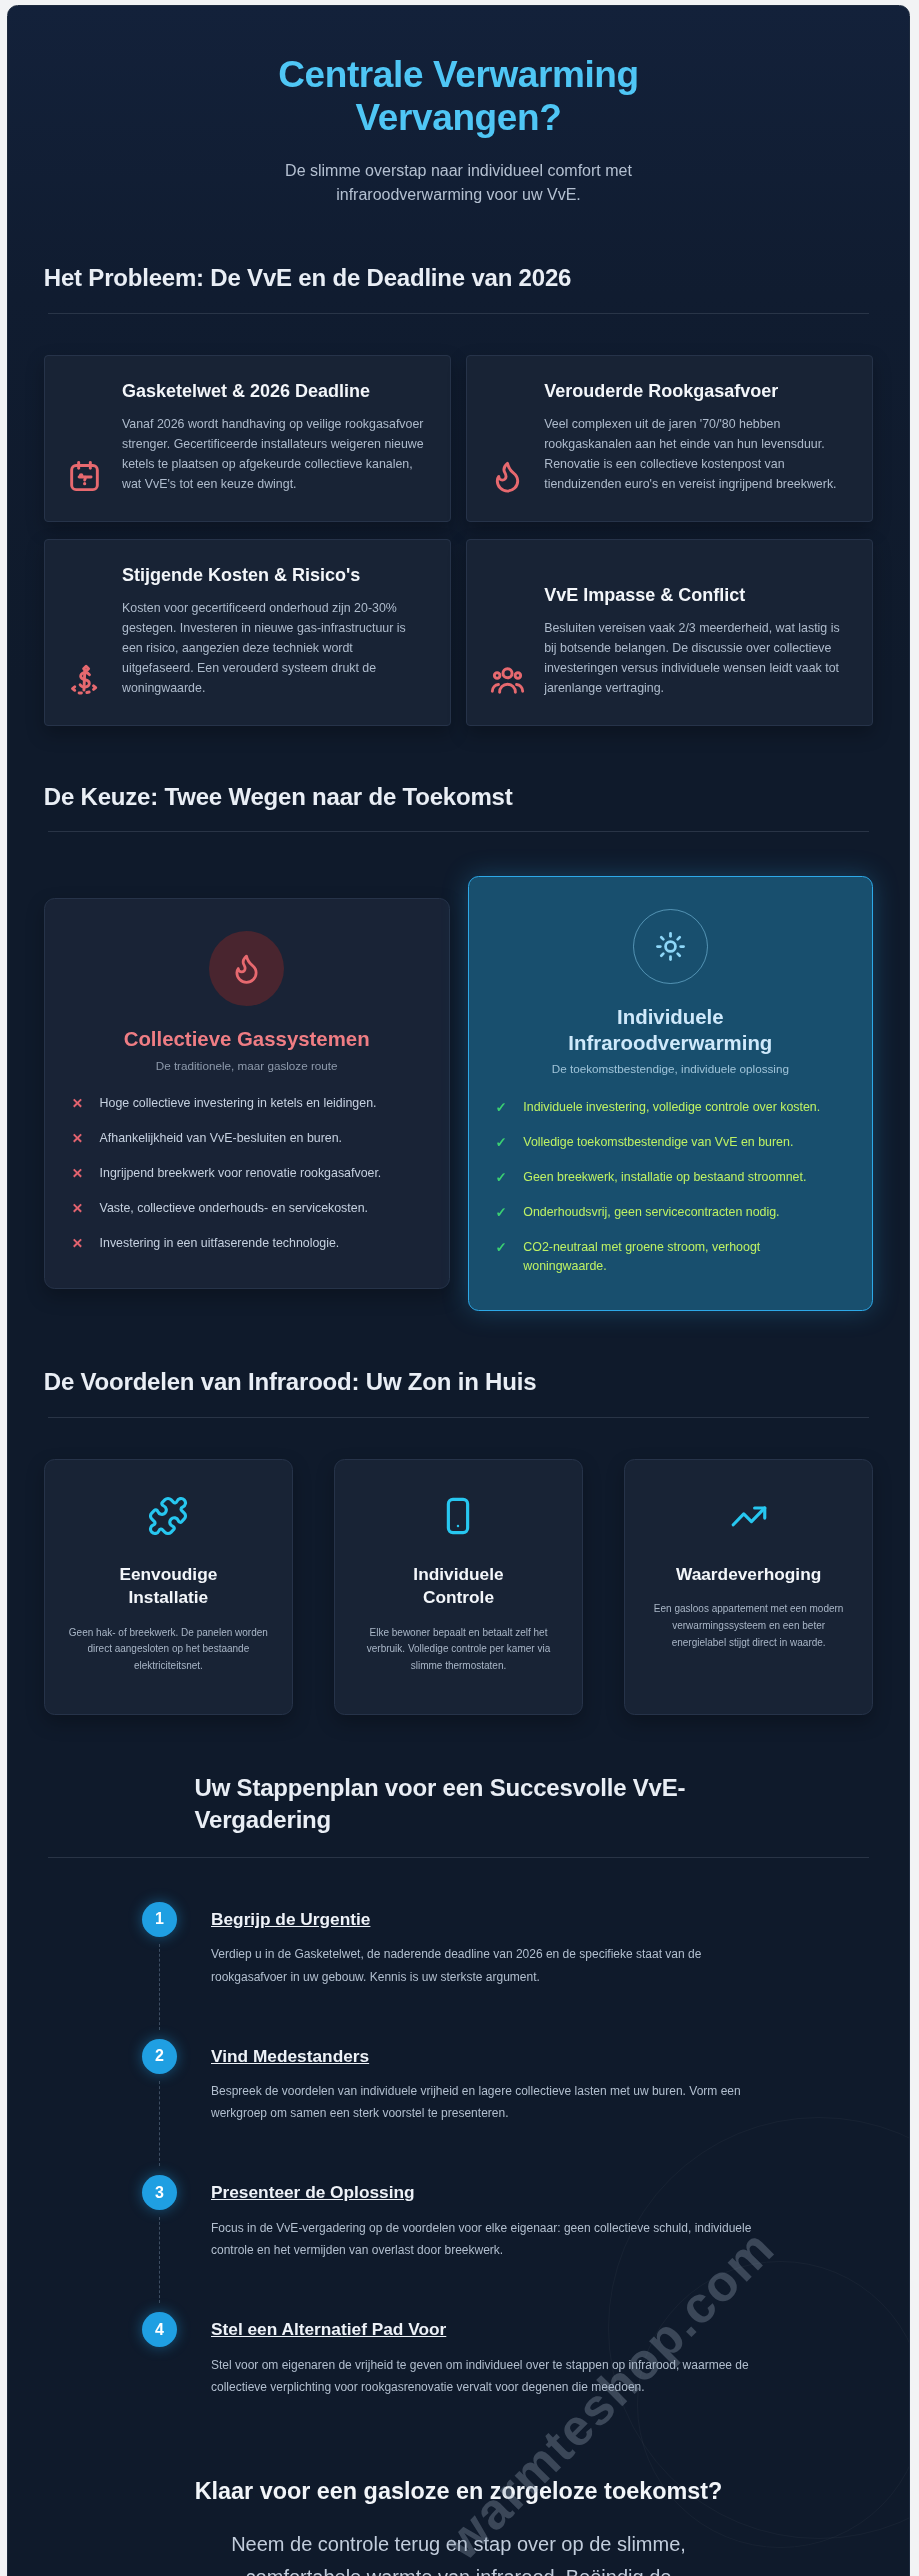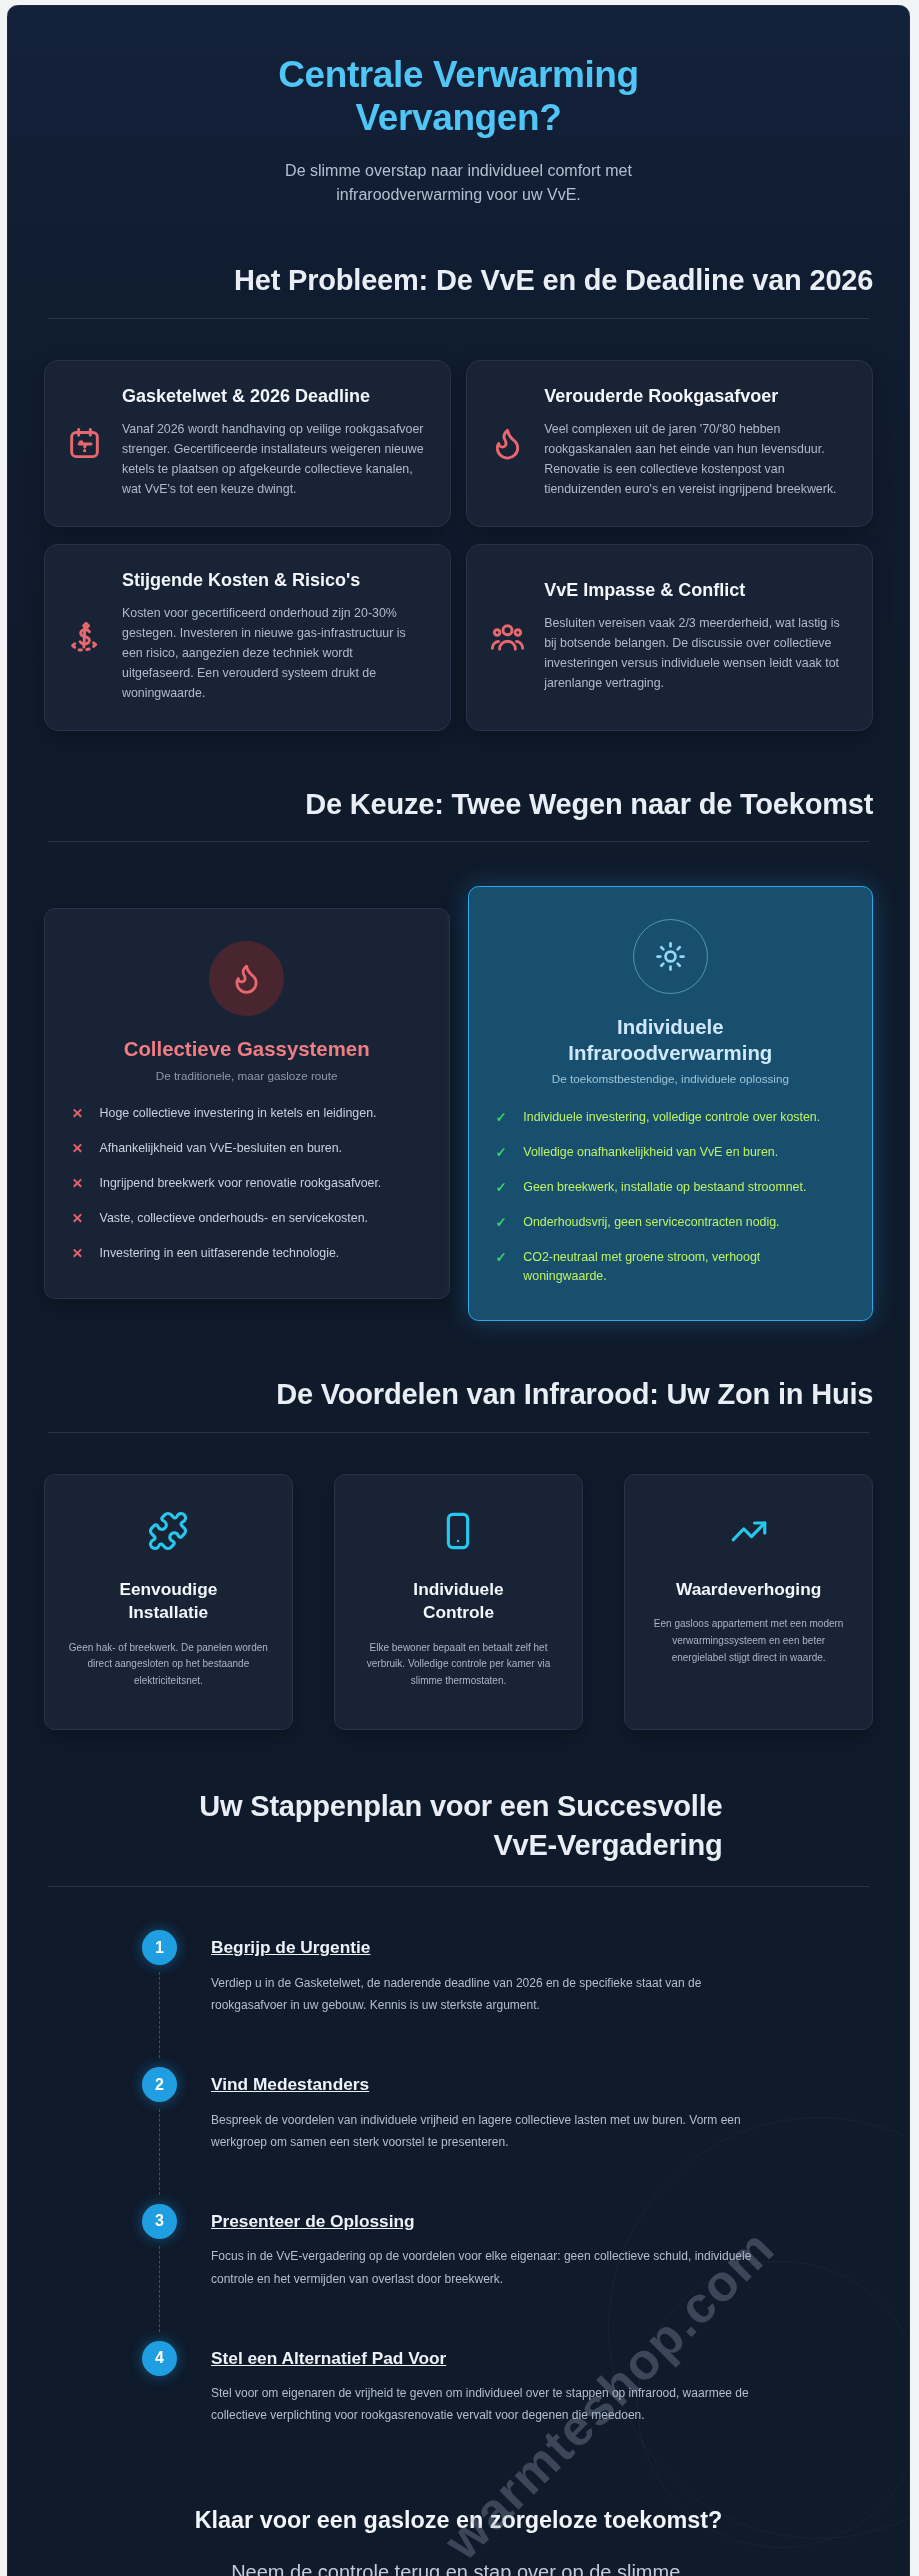--- a/index.html
+++ b/index.html
@@ -42,33 +42,33 @@
     color: #4fc6f5; letter-spacing: -0.4px;
   }
   .hero .sub {
     max-width: 468px; margin: 19.6px auto 0;
     font-size: 16px; line-height: 1.5; color: #b4c0d1;
   }
 
   
   .section { margin-top: 57px; }
   .section h2 {
-    text-align: right; font-size: 29px; font-weight: 700;
+    text-align: left; font-size: 24px; font-weight: 700;
     color: #e9eef5; letter-spacing: -0.2px;
   }
   .rule { height: 0.8px; background: #3a4659; opacity: 0.6; margin: 20.4px 4.5px 0; }
 
   
   .problem-grid {
     margin-top: 41px;
     display: grid; grid-template-columns: 1fr 1fr; gap: 16.6px 15px;
   }
   .p-card {
-    background: #182335; border: 0.8px solid #263349; border-radius: 14px;
-    padding: 24px 22.6px 27px; display: flex; gap: 19.6px; align-items: center;
+    background: #182335; border: 0.8px solid #263349; border-radius: 4px;
+    padding: 24px 22.6px 27px; display: flex; gap: 19.6px; align-items: flex-end;
     box-shadow: 0 7.5px 18px rgba(0,0,0,0.25);
   }
   .p-card .ic { flex: 0 0 auto; color: #e7696f; width: 35px; height: 35px; margin-top: 3px; }
   .p-card .ic svg { width: 35px; height: 35px; display: block; }
   .p-card h3 { font-size: 18px; font-weight: 700; color: #f3f6fa; line-height: 1.3; margin-bottom: 10.6px; }
   .p-card p { font-size: 12.4px; line-height: 1.62; color: #aebbcc; }
 
   
   .choice-grid {
     margin-top: 44px;
@@ -279,21 +279,21 @@
         </div>
         <h3>Individuele Infraroodverwarming</h3>
         <div class="c-sub">De toekomstbestendige, individuele oplossing</div>
         <div class="c-list">
           <div class="c-item">
             <span class="c-mark">✓</span>
             <p>Individuele investering, volledige controle over kosten.</p>
           </div>
           <div class="c-item">
             <span class="c-mark">✓</span>
-            <p>Volledige onafhankelijkheid van VvE en buren.</p>
+            <p>Volledige toekomstbestendige van VvE en buren.</p>
           </div>
           <div class="c-item">
             <span class="c-mark">✓</span>
             <p>Geen breekwerk, installatie op bestaand stroomnet.</p>
           </div>
           <div class="c-item">
             <span class="c-mark">✓</span>
             <p>Onderhoudsvrij, geen servicecontracten nodig.</p>
           </div>
           <div class="c-item">

